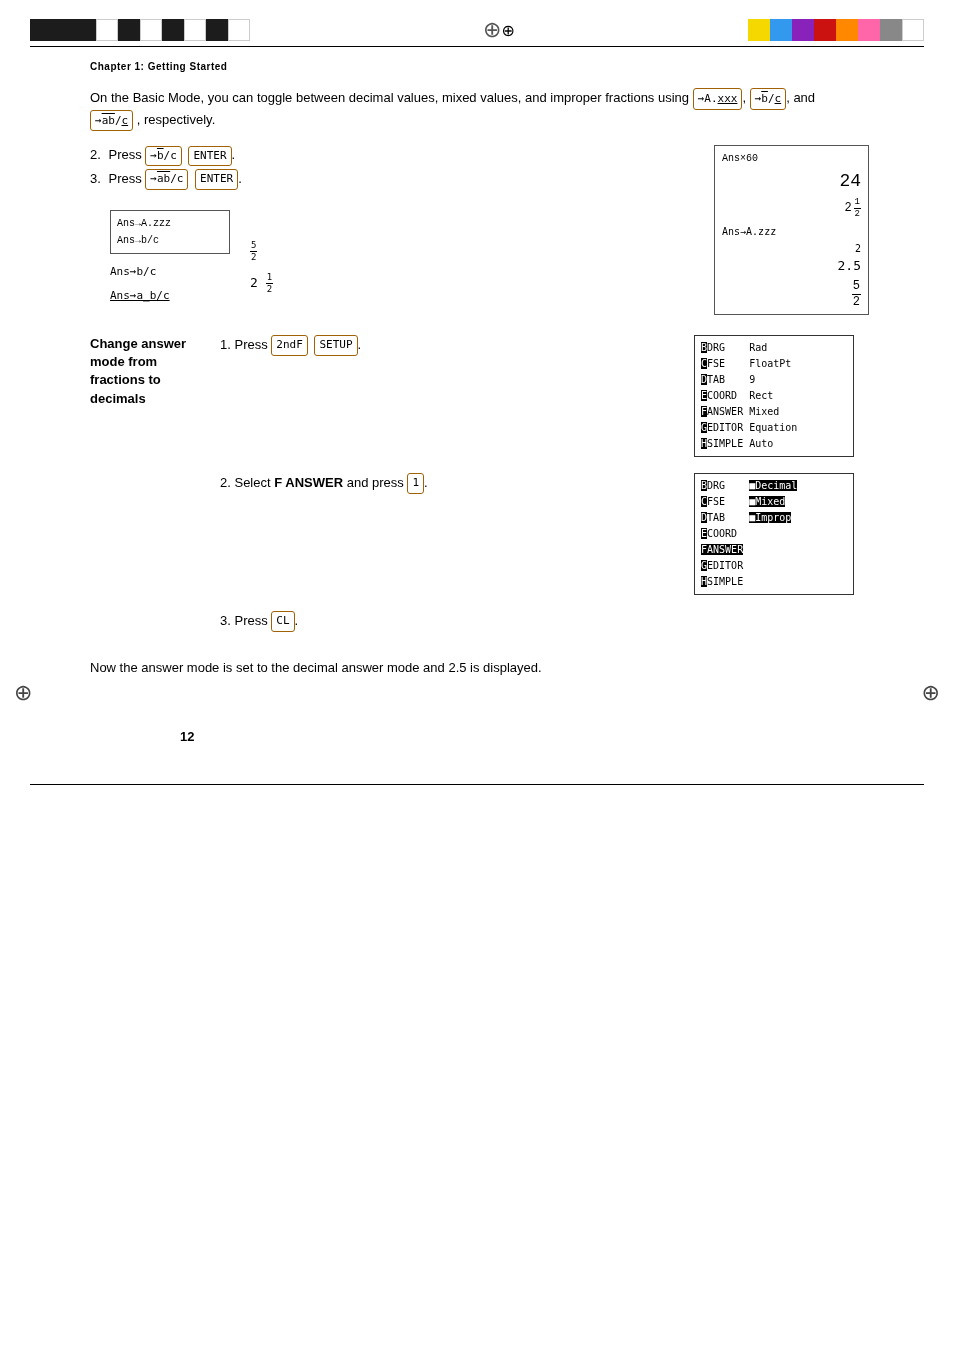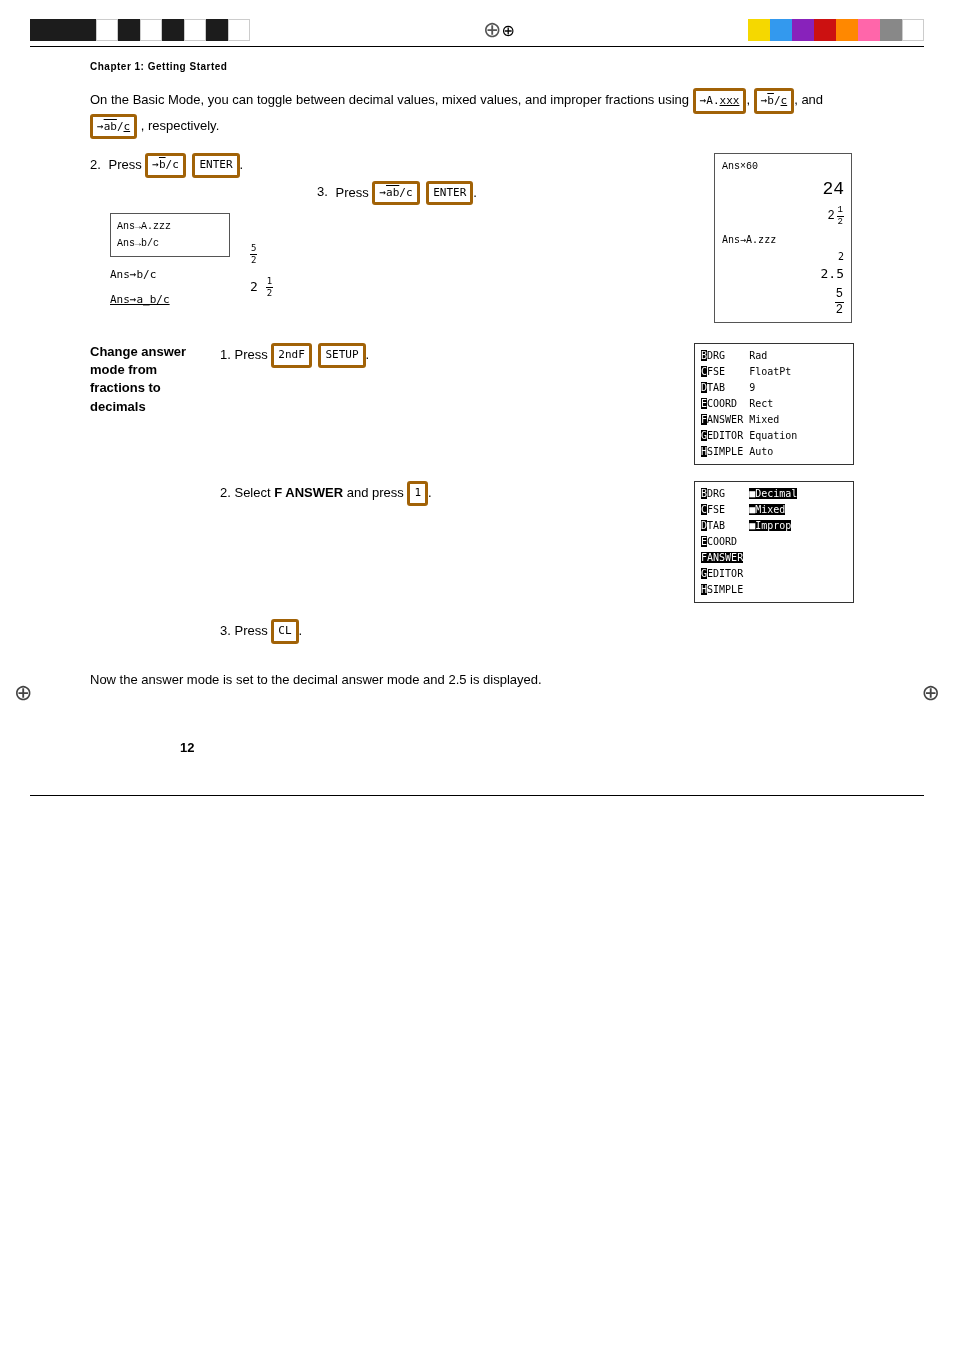--- a/index.html
+++ b/index.html
@@ -76,21 +76,21 @@
 
     .intro-text {
       font-size: 13px;
       line-height: 1.6;
       margin-bottom: 14px;
     }
 
     
     .key-btn {
       display: inline-block;
-      border: 3px solid #a16207;
+      border: 1px solid #a16207;
       border-radius: 3px;
       padding: 1px 4px;
       font-size: 11px;
       font-family: monospace;
       background: #fff;
       vertical-align: middle;
       white-space: nowrap;
     }
 
     
@@ -171,21 +171,21 @@
     .diagram-col-right {
       width: 150px;
     }
 
     .big-display-box {
       border: 1px solid #555;
       font-family: 'Courier New', monospace;
       font-size: 10.5px;
       padding: 5px 7px;
       background: #fff;
-      width: 138px;
+      width: 155px;
       min-height: 90px;
     }
     .big-display-box .ans-row {
       font-size: 10px;
       margin-bottom: 2px;
     }
     .big-display-box .num-24 {
       font-size: 18px;
       font-weight: normal;
       text-align: right;
@@ -281,21 +281,21 @@
     <div class="diagram-col-left">
 
 
       <div style="margin-bottom:3px; font-size:13px;">
         <span style="margin-right:4px;">2.</span>
         <span>Press </span>
         <span class="key-btn">→<span style="text-decoration:overline">b</span>/c</span>
         <span class="key-btn" style="margin-left:3px;">ENTER</span>.
       </div>
 
-      <div style="margin-bottom:8px; font-size:13px;text-align:center;">
+      <div style="margin-bottom:20px; font-size:13px;">
         <span style="margin-right:4px;">3.</span>
         <span>Press </span>
         <span class="key-btn">→<span style="text-decoration:overline">ab</span>/c</span>
         <span class="key-btn" style="margin-left:3px;">ENTER</span>.
       </div>
 
       <div style="display:flex; gap:20px; align-items:flex-start; margin-left:20px;">
 
         <div>
           <div class="small-display" style="width:120px; margin-bottom:10px;">

